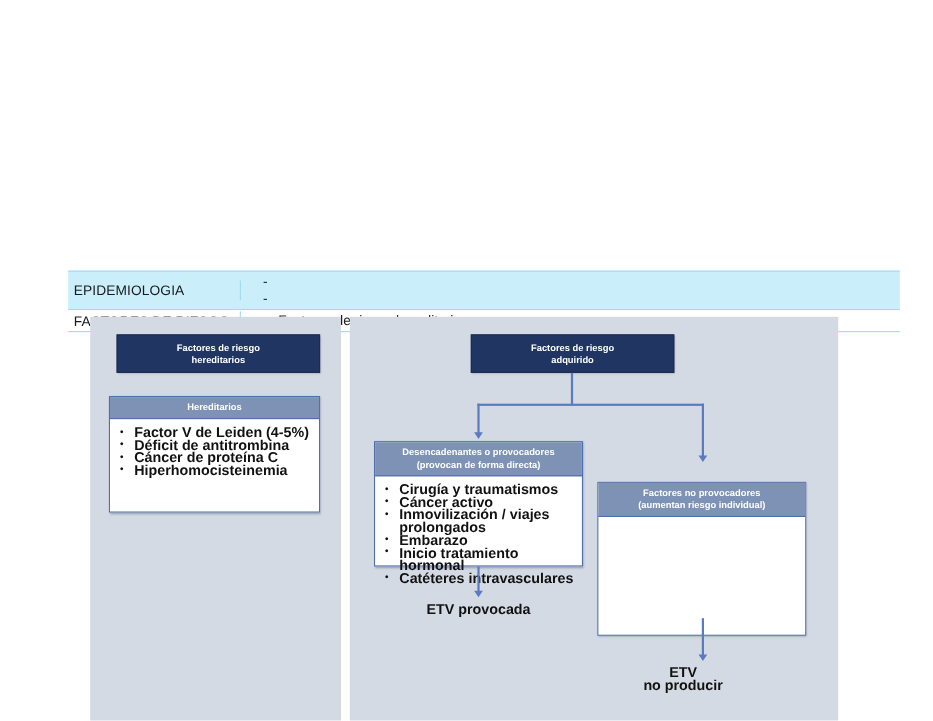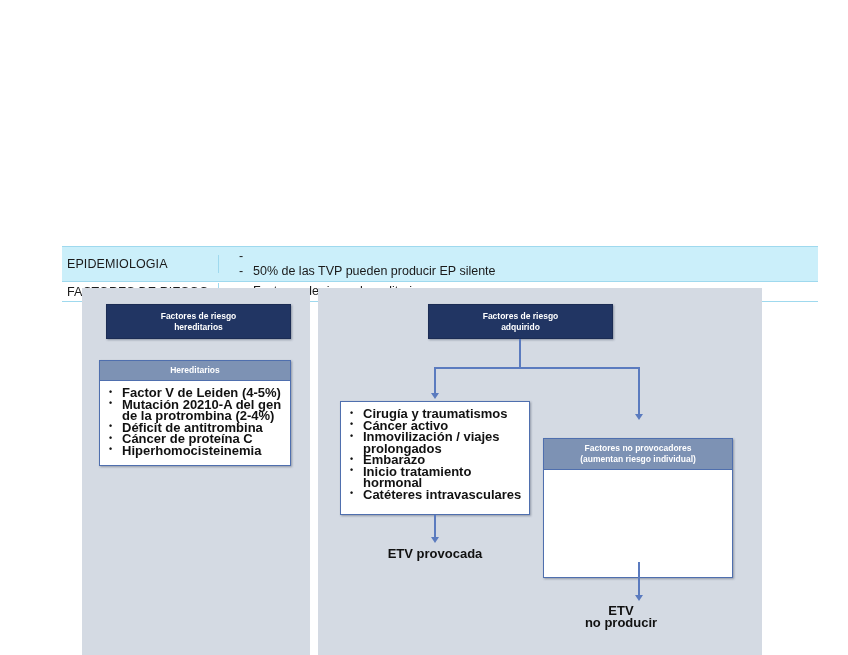--- a/index.html
+++ b/index.html
@@ -186,21 +186,20 @@
 
   <div class="row row-epi">
     <div class="cell-label">EPIDEMIOLOGIA</div>
     <div class="cell-body">
       <ul>
         <li>
           <span class="dash">-</span>
         </li>
         <li>
           <span class="dash">-</span>
-          <span>50% de las TVP pueden producir EP silente</span>
         </li>
       </ul>
     </div>
   </div>
 
   <div class="row row-fdr">
     <div class="cell-label">FACTORES DE RIESGO</div>
     <div class="cell-body">
       <ul>
         <li>
@@ -218,21 +217,20 @@
   <div class="node hdr-dark" style="left:24px; top:16px; width:185px; height:35px;">
     <span>Factores de riesgo</span>
     <span>hereditarios</span>
   </div>
 
   <div class="node card" style="left:17px; top:72px; width:192px; height:106px;">
     <div class="card-head">Hereditarios</div>
     <div class="card-body">
       <ul>
         <li>Factor V de Leiden (4-5%)</li>
-        <li>Mutación 20210-A del gen de la protrombina (2-4%)</li>
         <li>Déficit de antitrombina</li>
         <li>Cáncer de proteína C</li>
         <li>Hiperhomocisteinemia</li>
       </ul>
     </div>
   </div>
 
 </div>
 
 <div class="panel" id="panel-acquired">
@@ -246,20 +244,24 @@
 
   <div class="conn conn-h" style="left:116px; top:79px; width:206px;"></div>
 
   <div class="conn conn-v" style="left:116px; top:79px; height:28px;"></div>
   <div class="arrowhead" style="left:113px; top:105px;"></div>
 
   <div class="conn conn-v" style="left:320px; top:79px; height:49px;"></div>
   <div class="arrowhead" style="left:317px; top:126px;"></div>
 
   <div class="node card" style="left:22px; top:113px; width:190px; height:114px;">
+    <div class="card-head">
+      <span>Desencadenantes o provocadores</span>
+      <span>(provocan de forma directa)</span>
+    </div>
     <div class="card-body">
       <ul>
         <li>Cirugía y traumatismos</li>
         <li>Cáncer activo</li>
         <li>Inmovilización / viajes prolongados</li>
         <li>Embarazo</li>
         <li>Inicio tratamiento hormonal</li>
         <li>Catéteres intravasculares</li>
       </ul>
     </div>

